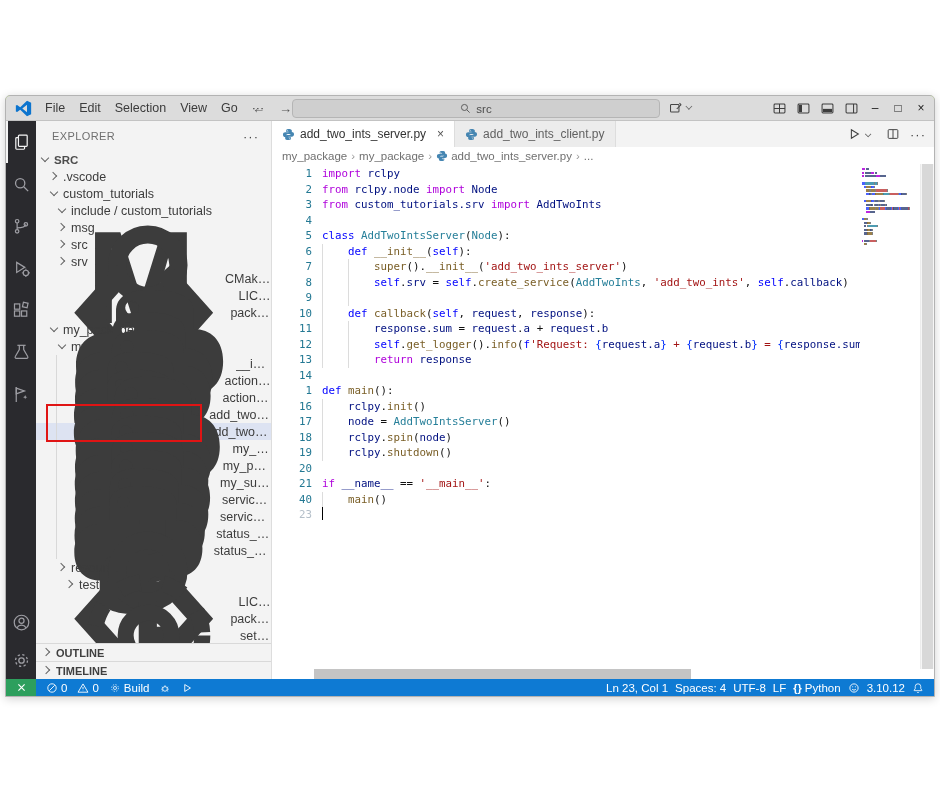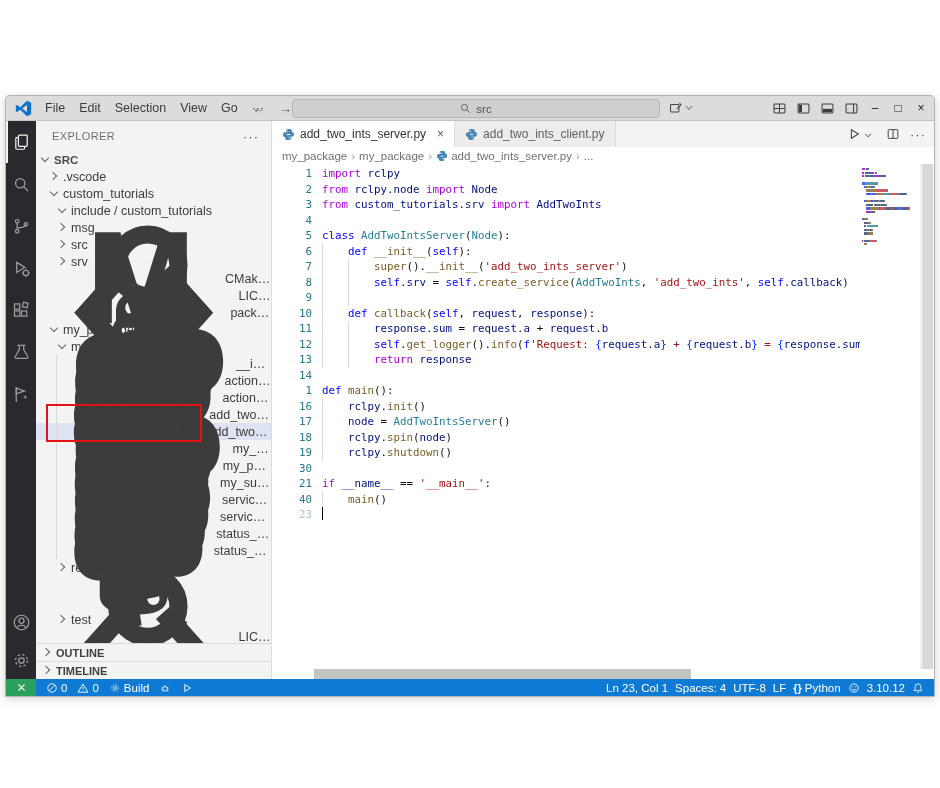--- a/index.html
+++ b/index.html
@@ -438,21 +438,21 @@
                 <path d="M7.9 1.2c-1.9 0-3 .6-3 2v1.5h3.2v.5H3.9c-1.5 0-2.7 1-2.7 3s1.2 3 2.7 3h1.2V9.6c0-1.2.9-2.1 2.1-2.1h3c1.1 0 1.9-.9 1.9-2V3.2c0-1.4-1.5-2-4.2-2zM6.4 2.2a.65.65 0 1 1 0 1.3.65.65 0 0 1 0-1.3z"></path>
                 <path d="M8.1 14.8c1.9 0 3-.6 3-2v-1.5H7.9v-.5h4.2c1.5 0 2.7-1 2.7-3s-1.2-3-2.7-3h-1.2v1.6c0 1.2-.9 2.1-2.1 2.1h-3c-1.1 0-1.9.9-1.9 2v2.3c0 1.4 1.5 2 4.2 2zm1.5-1a.65.65 0 1 1 0-1.3.65.65 0 0 1 0 1.3z"></path>
               </svg>
             </span>
             <span class="tlabel">status_subscriber.py</span>
           </div>
           <div class="trow" style="padding-left: 21px;">
             <span class="chev right"></span>
             <span class="tlabel">resource</span>
           </div>
-          <div class="trow" style="padding-left: 21px; margin-top: 35px;">
+          <div class="trow" style="padding-left: 29px;">
             <span class="chev right"></span>
             <span class="tlabel">test</span>
           </div>
           <div class="trow" style="padding-left: 21px;">
             <span class="ic license">
               <svg viewBox="0 0 16 16" fill="none" stroke="currentColor" stroke-width="1.6">
                 <circle cx="8" cy="5.3" r="2.7"></circle>
                 <path d="M8 8v6M8 11h2.4M8 13.4h1.9"></path>
               </svg>
             </span>
@@ -563,21 +563,21 @@
             <div class="cl"><span class="ln">10</span><span class="lc"><span class="ig" style="left: 0px;"></span><span class="tk-p">    </span><span class="tk-b">def </span><span class="tk-f">callback</span><span class="tk-p">(</span><span class="tk-b">self</span><span class="tk-p">, </span><span class="tk-v">request</span><span class="tk-p">, </span><span class="tk-v">response</span><span class="tk-p">):</span></span></div>
             <div class="cl"><span class="ln">11</span><span class="lc"><span class="ig" style="left: 0px;"></span><span class="ig" style="left: 26px;"></span><span class="tk-p">        </span><span class="tk-v">response</span><span class="tk-p">.</span><span class="tk-v">sum</span><span class="tk-p"> = </span><span class="tk-v">request</span><span class="tk-p">.</span><span class="tk-v">a</span><span class="tk-p"> + </span><span class="tk-v">request</span><span class="tk-p">.</span><span class="tk-v">b</span></span></div>
             <div class="cl"><span class="ln">12</span><span class="lc"><span class="ig" style="left: 0px;"></span><span class="ig" style="left: 26px;"></span><span class="tk-p">        </span><span class="tk-b">self</span><span class="tk-p">.</span><span class="tk-f">get_logger</span><span class="tk-p">().</span><span class="tk-f">info</span><span class="tk-p">(</span><span class="tk-b">f</span><span class="tk-s">'Request: </span><span class="tk-fb">{</span><span class="tk-v">request.a</span><span class="tk-fb">}</span><span class="tk-s"> + </span><span class="tk-fb">{</span><span class="tk-v">request.b</span><span class="tk-fb">}</span><span class="tk-s"> = </span><span class="tk-fb">{</span><span class="tk-v">response.sum</span></span></div>
             <div class="cl"><span class="ln">13</span><span class="lc"><span class="ig" style="left: 0px;"></span><span class="ig" style="left: 26px;"></span><span class="tk-p">        </span><span class="tk-k">return</span><span class="tk-v"> response</span></span></div>
             <div class="cl"><span class="ln">14</span><span class="lc"></span></div>
             <div class="cl"><span class="ln">1</span><span class="lc"><span class="tk-b">def </span><span class="tk-f">main</span><span class="tk-p">():</span></span></div>
             <div class="cl"><span class="ln">16</span><span class="lc"><span class="ig" style="left: 0px;"></span><span class="tk-p">    </span><span class="tk-v">rclpy</span><span class="tk-p">.</span><span class="tk-f">init</span><span class="tk-p">()</span></span></div>
             <div class="cl"><span class="ln">17</span><span class="lc"><span class="ig" style="left: 0px;"></span><span class="tk-p">    </span><span class="tk-v">node</span><span class="tk-p"> = </span><span class="tk-c">AddTwoIntsServer</span><span class="tk-p">()</span></span></div>
             <div class="cl"><span class="ln">18</span><span class="lc"><span class="ig" style="left: 0px;"></span><span class="tk-p">    </span><span class="tk-v">rclpy</span><span class="tk-p">.</span><span class="tk-f">spin</span><span class="tk-p">(</span><span class="tk-v">node</span><span class="tk-p">)</span></span></div>
             <div class="cl"><span class="ln">19</span><span class="lc"><span class="ig" style="left: 0px;"></span><span class="tk-p">    </span><span class="tk-v">rclpy</span><span class="tk-p">.</span><span class="tk-f">shutdown</span><span class="tk-p">()</span></span></div>
-            <div class="cl"><span class="ln">30</span><span class="lc"></span></div>
+            <div class="cl"><span class="ln">20</span><span class="lc"></span></div>
             <div class="cl"><span class="ln">21</span><span class="lc"><span class="tk-k">if</span><span class="tk-v"> __name__ </span><span class="tk-p">== </span><span class="tk-s">'__main__'</span><span class="tk-p">:</span></span></div>
             <div class="cl"><span class="ln">40</span><span class="lc"><span class="ig" style="left: 0px;"></span><span class="tk-p">    </span><span class="tk-f">main</span><span class="tk-p">()</span></span></div>
             <div class="cl"><span class="ln dim">23</span><span class="lc"><span class="cursor"></span></span></div>
           </div>
         <div class="minimap" id="minimap">
             <div class="mm-line">
               <span style="width: 3.3px; background: rgb(175, 0, 219);"></span>
               <span style="width: 0.55px;"></span>
               <span style="width: 2.75px; background: rgb(58, 74, 122);"></span>
             </div>

